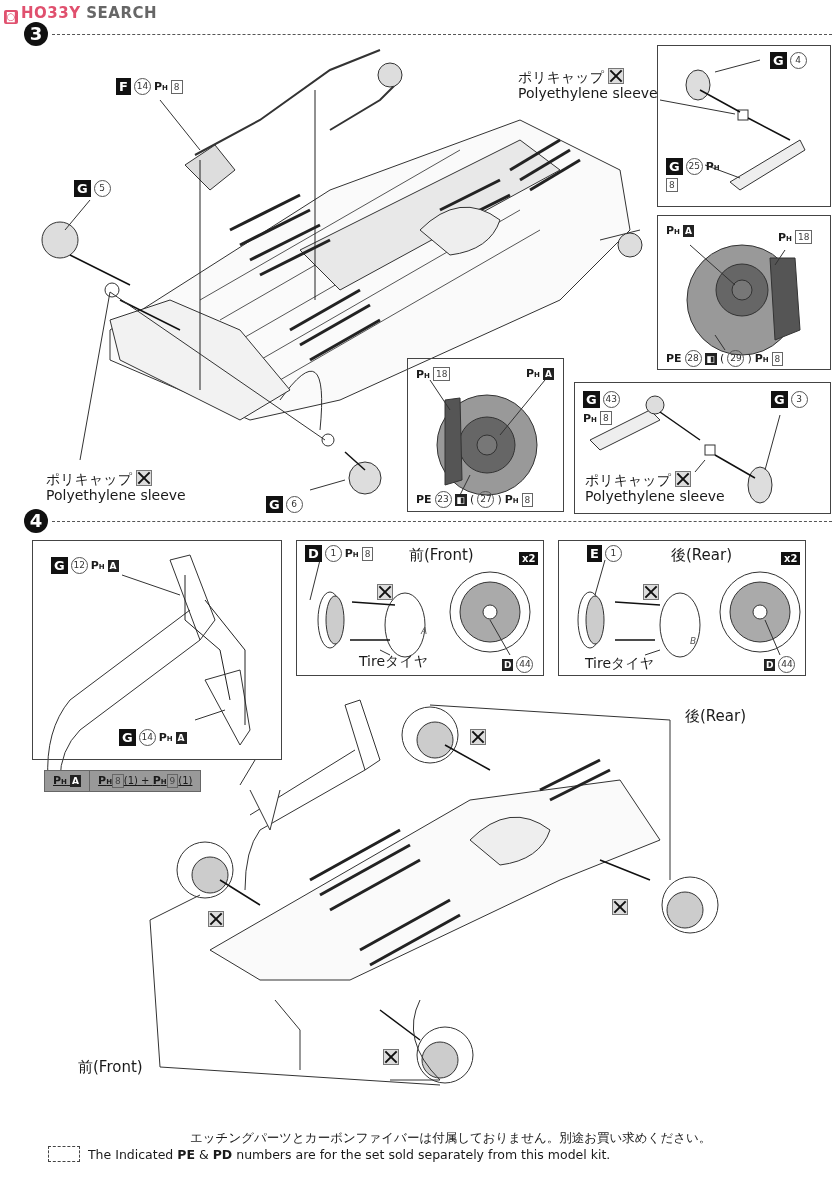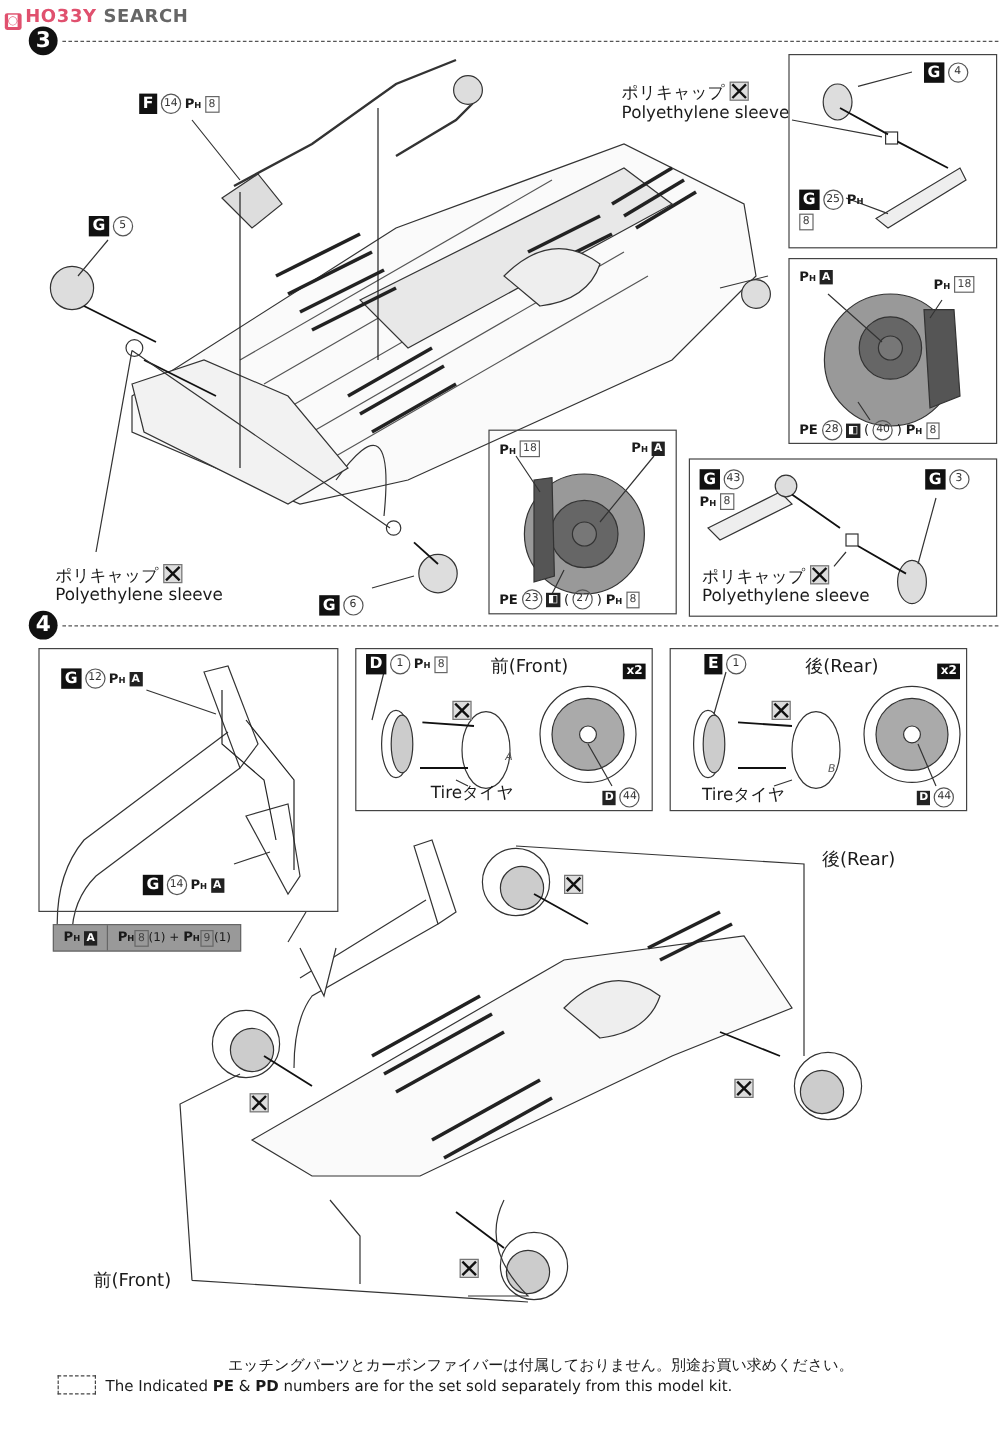--- a/index.html
+++ b/index.html
@@ -215,21 +215,21 @@
     </div>
   <div class="abs tag" style="left:120px;top:14px;">
       <span class="ph">P<small>H</small></span>
       <span class="sq">18</span>
     </div>
   <div class="abs tag" style="left:8px;top:134px;">
     <span class="ph">PE</span>
       <span class="circ">28</span>
     <span class="sqb">◧</span>
       <span>(</span>
-      <span class="circ">40</span>
+      <span class="circ">29</span>
       <span>)</span>
     <span class="ph">P<small>H</small></span>
       <span class="sq">8</span>
   </div>
 </div>
 
 <div class="abs box" style="left:407px;top:358px;width:155px;height:152px;background:transparent;">
   <div class="abs tag" style="left:8px;top:8px;">
       <span class="ph">P<small>H</small></span>
       <span class="sq">18</span>
@@ -288,21 +288,21 @@
       <span class="sqb">A</span>
   </div>
   <div class="abs tag" style="left:86px;top:188px;">
     <span class="blk">G</span>
     <span class="circ">14</span>
     <span class="ph">P<small>H</small></span>
       <span class="sqb">A</span>
   </div>
 </div>
 
-<div class="abs legend" style="left:44px;top:770px;">
+<div class="abs legend" style="left:44px;top:770px;text-decoration:underline;">
   <div><span class="ph">P<small>H</small></span> <span class="sqb">A</span></div>
   <div><span class="ph">P<small>H</small></span><span class="sq">8</span><span>(1)</span> + <span class="ph">P<small>H</small></span><span class="sq">9</span><span>(1)</span></div>
 </div>
 
 <div class="abs box" style="left:296px;top:540px;width:246px;height:134px;background:transparent;">
   <div class="abs tag" style="left:8px;top:4px;">
     <span class="blk">D</span>
     <span class="circ">1</span>
     <span class="ph">P<small>H</small></span>
       <span class="sq">8</span>

